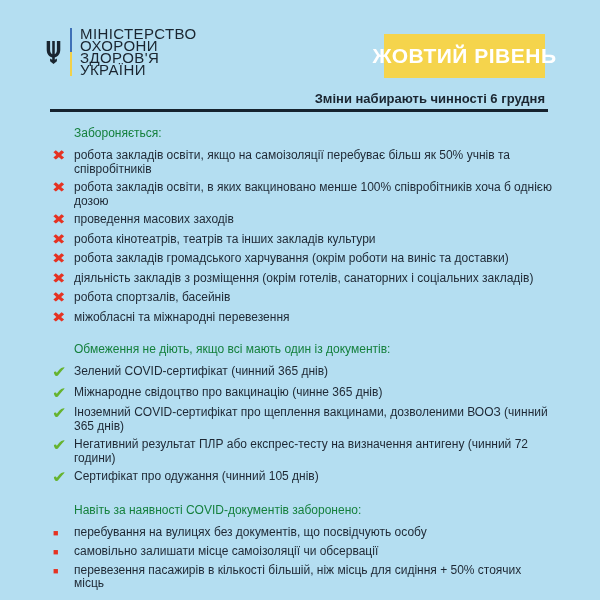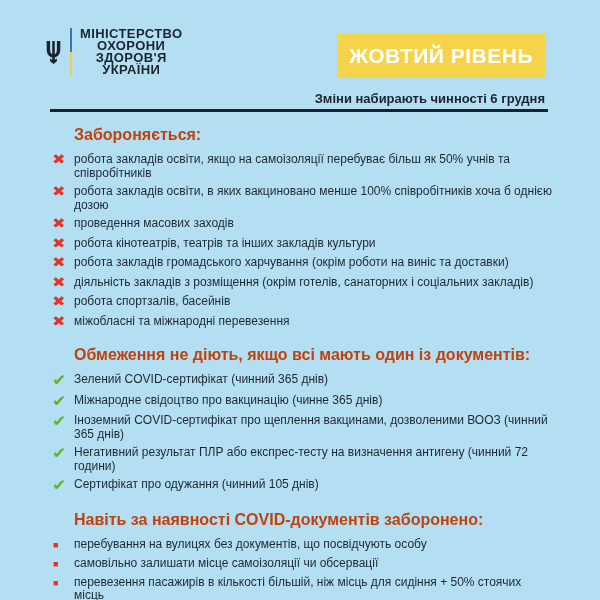--- a/index.html
+++ b/index.html
@@ -15,28 +15,28 @@
   
   .logo{
     position:absolute;left:45px;top:28px;
     display:flex;align-items:center;gap:8px;
   }
   .trident{width:17px;height:26px;display:block;}
   .flag-bar{width:2px;height:48px;display:flex;flex-direction:column;}
   .flag-bar .blue{flex:1;background:#3e70b7;}
   .flag-bar .yellow{flex:1;background:#f2d149;}
   .ministry{
-    font-size:13px;font-weight:bold;line-height:12px;
-    letter-spacing:.4px;color:#1a2530;text-align:center;
+    font-size:15px;font-weight:normal;line-height:12px;
+    letter-spacing:.4px;color:#1a2530;
   }
 
   
   .banner{
     position:absolute;top:34px;right:55px;
-    width:208px;height:44px;
+    width:161px;height:44px;
     background:#f5d44c;
     display:flex;align-items:center;justify-content:center;
   }
   .banner-text{
     color:#ffffff;font-weight:bold;font-size:21px;letter-spacing:.5px;
     white-space:nowrap;
   }
   .effective-note{
     position:absolute;top:83px;right:55px;
     font-size:13px;font-weight:bold;color:#1a2530;
@@ -50,21 +50,21 @@
     width:498px;height:3px;background:#16222e;
   }
 
   
   .content{
     position:absolute;left:50px;top:126px;width:502px;
   }
   .section{margin:0;}
   .section + .section{margin-top:17px;}
   .section-title{
-    font-size:16px;font-weight:bold;color:#c2410c;
+    font-size:12px;font-weight:normal;color:#15803d;
     margin:0 0 9px 24px;
   }
   ul.items{list-style:none;margin:0;padding:0;}
   ul.items li{
     display:flex;align-items:flex-start;
     margin:0 0 5px 0;
     font-size:12px;line-height:13.5px;color:#1e2834;justify-content:flex-end;
   }
   .bullet{
     flex:0 0 24px;max-width:24px;text-align:left;padding-left:3px;

